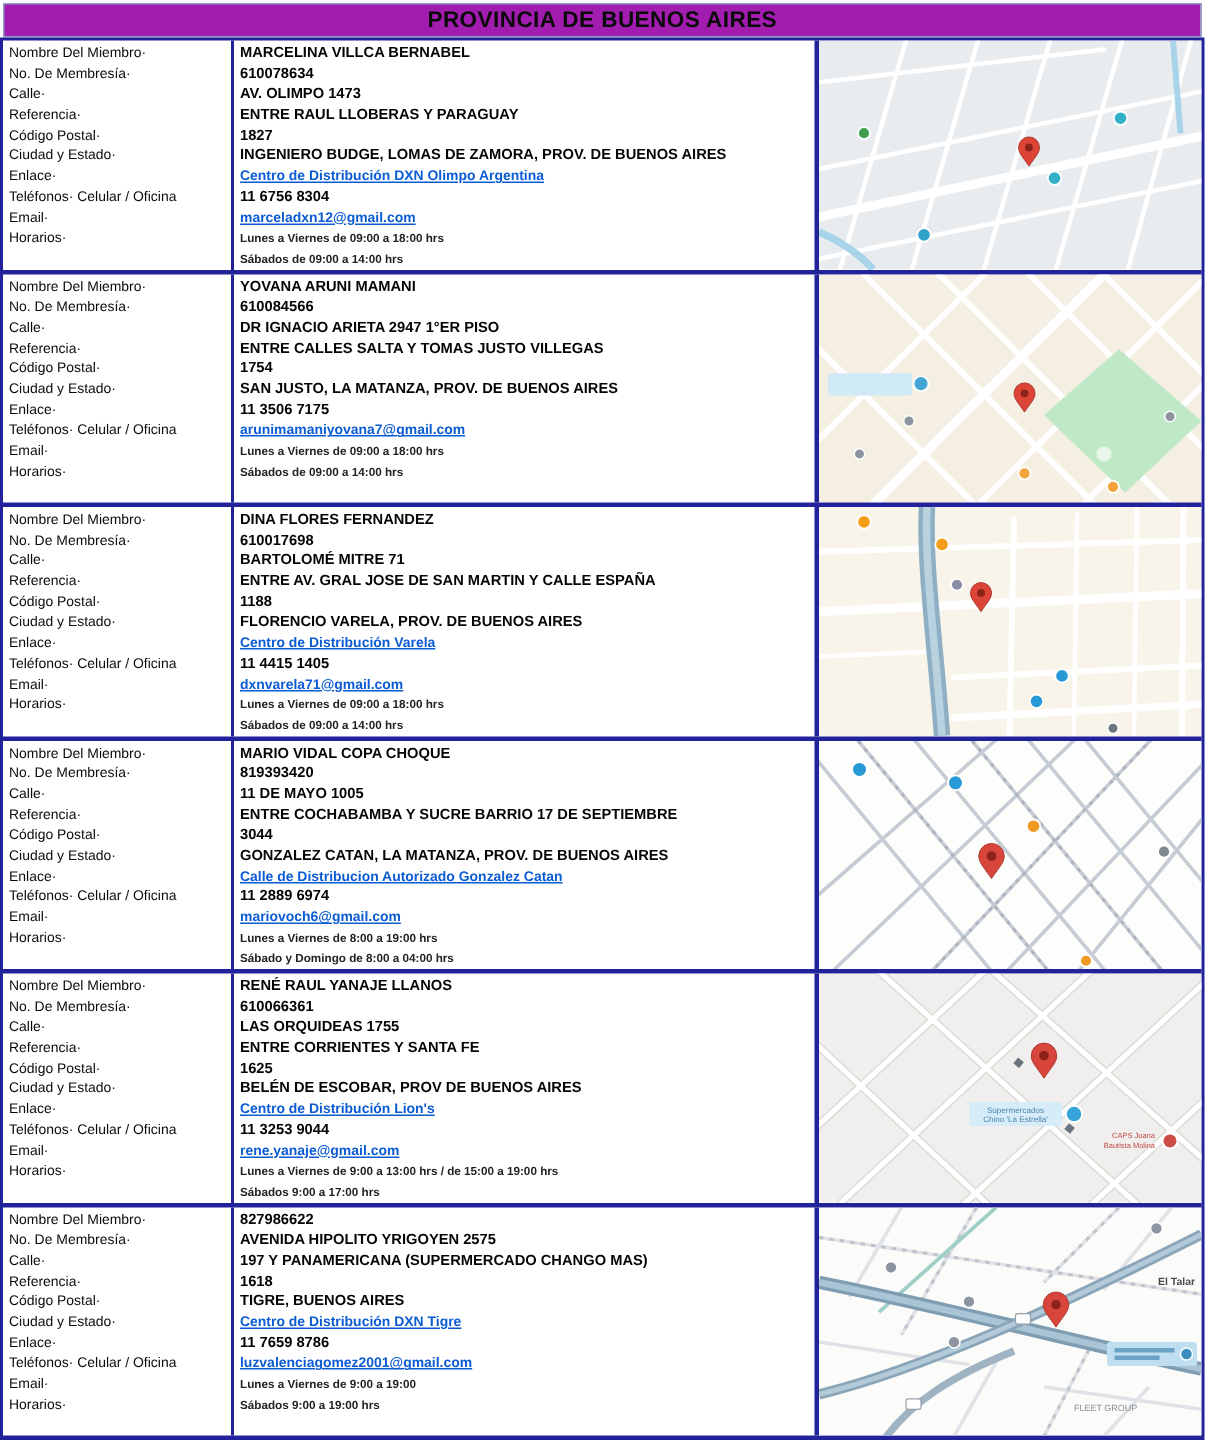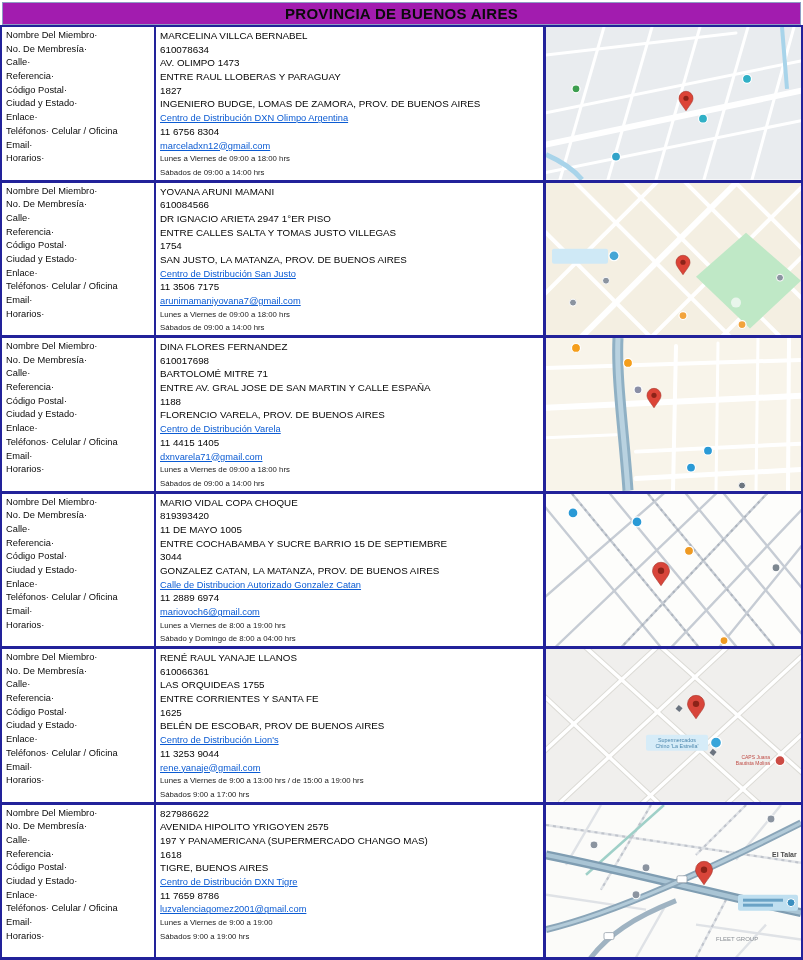--- a/index.html
+++ b/index.html
@@ -17,21 +17,21 @@
   .table{
     position:absolute;top:25px;left:0;right:0;bottom:0;
     border:2px solid #22229a;border-bottom-width:3px;
     display:flex;flex-direction:column;background:#fff;
   }
   .row{flex:1;display:flex;border-top:3px solid #22229a;min-height:0;}
   .row:first-child{border-top:none;}
   .labels{width:148px;padding:2px 0 0 4px;flex-shrink:0;}
   .lab{height:13.7px;font-size:9.3px;line-height:13.7px;white-space:nowrap;color:#0a0a0a;}
   .values{flex:1;border-left:2px solid #22229a;border-right:3px solid #22229a;
-    padding:2px 0 0 4px;min-width:0;}
+    padding:2px 0 0 4px;min-width:0;font-weight:bold;}
   .val{height:13.7px;font-size:9.8px;line-height:13.7px;white-space:nowrap;overflow:hidden;color:#050505;}
   .val.hours{font-size:7.8px;color:#222;}
   a.link{color:#0b5bd3;text-decoration:underline;font-size:9.3px;cursor:pointer;}
   .mapcell{width:255px;flex-shrink:0;overflow:hidden;}
   .mapcell svg{display:block;width:100%;height:100%;}
 </style>
 </head>
 <body>
 
 <div class="header-band">PROVINCIA DE BUENOS AIRES</div>
@@ -105,21 +105,20 @@
       <div class="lab">Email·</div>
       <div class="lab">Horarios·</div>
     </div>
     <div class="values">
       <div class="val">YOVANA ARUNI MAMANI</div>
       <div class="val">610084566</div>
       <div class="val">DR IGNACIO ARIETA 2947 1°ER PISO</div>
       <div class="val">ENTRE CALLES SALTA Y TOMAS JUSTO VILLEGAS</div>
       <div class="val">1754</div>
       <div class="val">SAN JUSTO, LA MATANZA, PROV. DE BUENOS AIRES</div>
-      <div class="val"><a class="link">Centro de Distribución San Justo</a></div>
       <div class="val">11 3506 7175</div>
       <div class="val"><a class="link">arunimamaniyovana7@gmail.com</a></div>
       <div class="val hours">Lunes a Viernes de 09:00 a 18:00 hrs</div>
       <div class="val hours">Sábados de 09:00 a 14:00 hrs</div>
     </div>
     <div class="mapcell">
       <svg viewBox="0 0 255 153" preserveAspectRatio="none">
         <rect width="255" height="153" fill="#f4efe2"></rect>
         <g stroke="#ffffff" fill="none" stroke-linecap="round">
           <path d="M-10 40 L120 170" stroke-width="4"></path>
@@ -215,21 +214,21 @@
       <div class="lab">Ciudad y Estado·</div>
       <div class="lab">Enlace·</div>
       <div class="lab">Teléfonos· Celular / Oficina</div>
       <div class="lab">Email·</div>
       <div class="lab">Horarios·</div>
     </div>
     <div class="values">
       <div class="val">MARIO VIDAL COPA CHOQUE</div>
       <div class="val">819393420</div>
       <div class="val">11 DE MAYO 1005</div>
-      <div class="val">ENTRE COCHABAMBA Y SUCRE BARRIO 15 DE SEPTIEMBRE</div>
+      <div class="val">ENTRE COCHABAMBA Y SUCRE BARRIO 17 DE SEPTIEMBRE</div>
       <div class="val">3044</div>
       <div class="val">GONZALEZ CATAN, LA MATANZA, PROV. DE BUENOS AIRES</div>
       <div class="val"><a class="link">Calle de Distribucion Autorizado Gonzalez Catan</a></div>
       <div class="val">11 2889 6974</div>
       <div class="val"><a class="link">mariovoch6@gmail.com</a></div>
       <div class="val hours">Lunes a Viernes de 8:00 a 19:00 hrs</div>
       <div class="val hours">Sábado y Domingo de 8:00 a 04:00 hrs</div>
     </div>
     <div class="mapcell">
       <svg viewBox="0 0 255 153" preserveAspectRatio="none">

